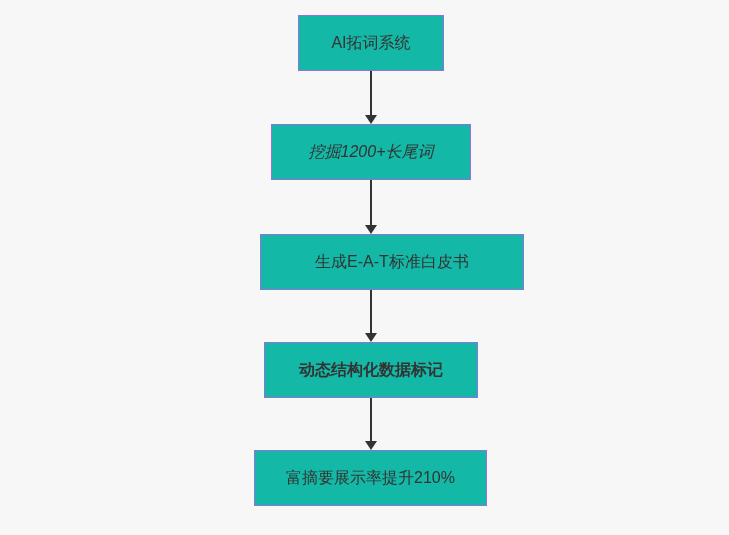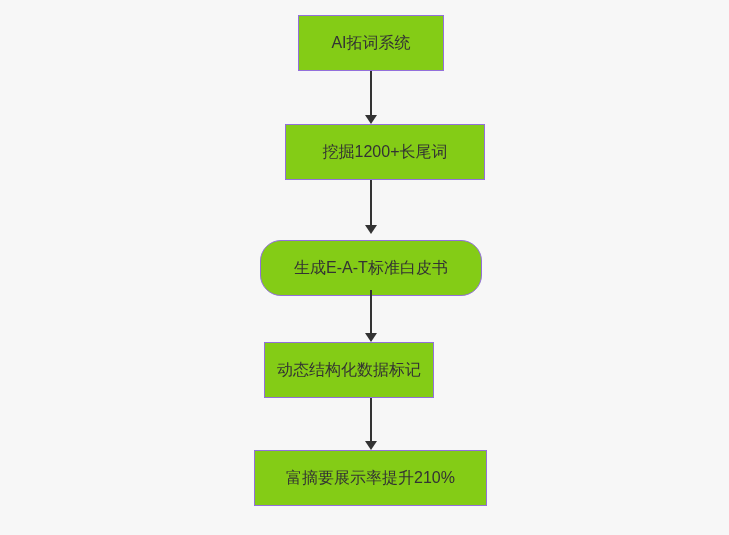--- a/index.html
+++ b/index.html
@@ -12,36 +12,36 @@
   .canvas {
     position: relative;
     width: 729px;
     height: 535px;
     background: #f7f7f7;
     overflow: hidden;
   }
   .node {
     position: absolute;
     height: 56px;
-    background: #84cc16;
+    background: #14b8a6;
     border: 1.5px solid #9370db;
     box-sizing: border-box;
     display: flex;
     align-items: center;
     justify-content: center;
     color: #333333;
     font-size: 16px;
     line-height: 1.2;
     white-space: nowrap;
   }
   
   .node-1 { left: 298px; top: 15px;  width: 146px; }
-  .node-2 { left: 285px; top: 124px; width: 200px; }
-  .node-3 { left: 260px; top: 240px; width: 222px; border-radius: 21px; }
-  .node-4 { left: 264px; top: 342px; width: 170px; }
+  .node-2 { left: 271px; top: 124px; width: 200px; font-style: italic; }
+  .node-3 { left: 260px; top: 234px; width: 264px; }
+  .node-4 { left: 264px; top: 342px; width: 214px; font-weight: bold; }
   .node-5 { left: 254px; top: 450px; width: 233px; text-align: right; }
 
   .edge {
     position: absolute;
     left: 365px;          
     width: 12px;
   }
   .edge-1 { top: 71px;  height: 53px; }
   .edge-2 { top: 180px; height: 54px; }
   .edge-3 { top: 290px; height: 52px; }

